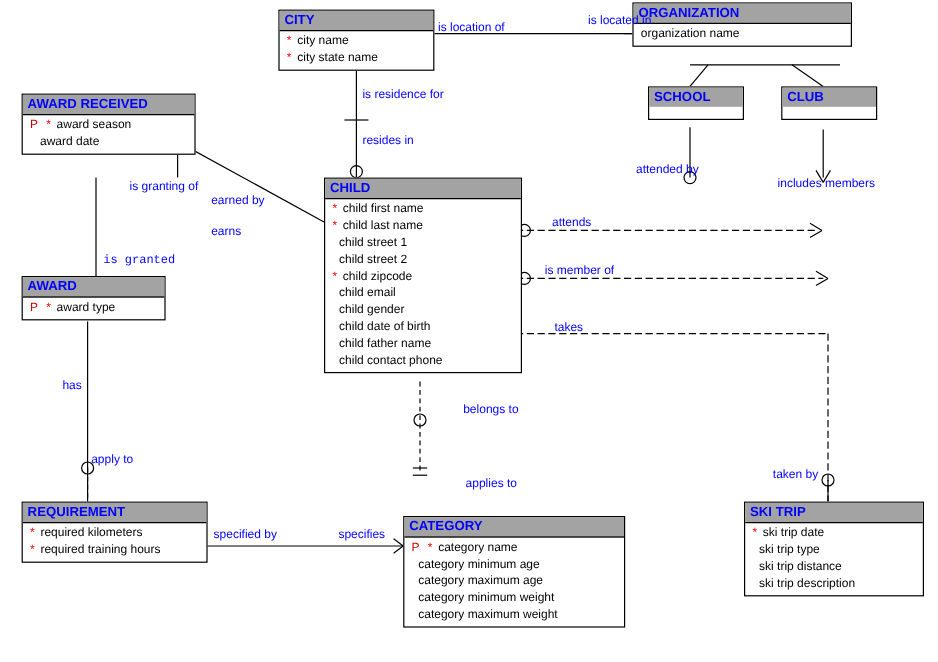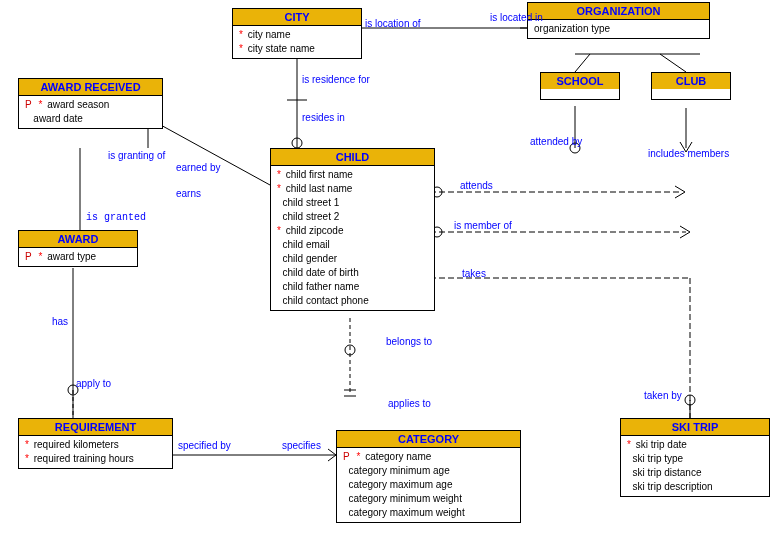--- a/index.html
+++ b/index.html
@@ -16,25 +16,25 @@
       position: relative;
       width: 782px;
       height: 552px;
     }
     .entity-box {
       position: absolute;
       background: #fff;
       border: 1.5px solid #000;
     }
     .entity-header {
-      background: #eab308;
+      background: #a3a3a3;
       color: #00f;
       font-weight: bold;
       font-size: 11px;
-      text-align: center;
+      text-align: left;
       padding: 2px 4px;
       border-bottom: 1.5px solid #000;
     }
     .entity-body {
       padding: 2px 6px;
       font-size: 10px;
       color: #000;
     }
     .entity-body div {
       line-height: 14px;
@@ -134,21 +134,21 @@
       <div class="attr-line">
           <span class="pk">*</span>
           <span>&nbsp;city state name</span>
         </div>
     </div>
   </div>
 
   <div class="entity-box" style="left:527px; top:2px; width:183px;">
     <div class="entity-header">ORGANIZATION</div>
     <div class="entity-body">
-      <div>organization type</div>
+      <div>organization name</div>
     </div>
   </div>
 
   <div class="entity-box" style="left:651px; top:72px; width:80px; height:28px;">
     <div class="entity-header" style="border-bottom:none;">CLUB</div>
   </div>
 
   <div class="entity-box" style="left:540px; top:72px; width:80px; height:28px;">
     <div class="entity-header" style="border-bottom:none;">SCHOOL</div>
   </div>

